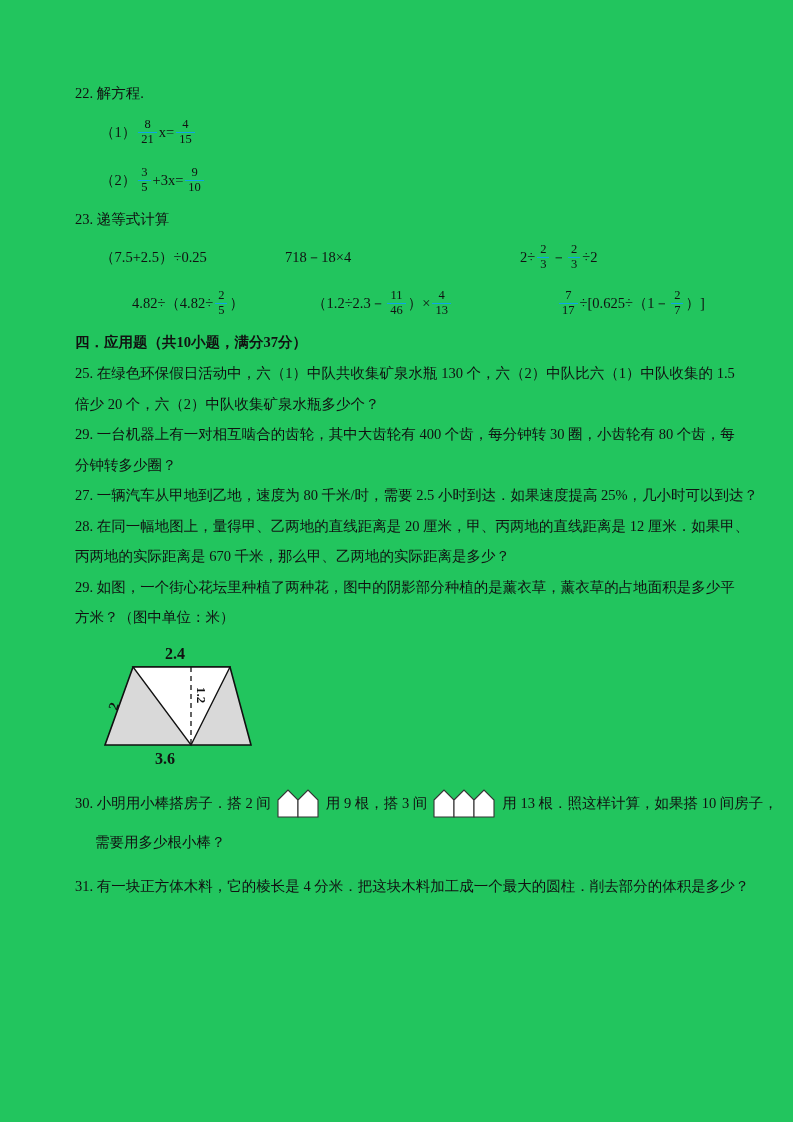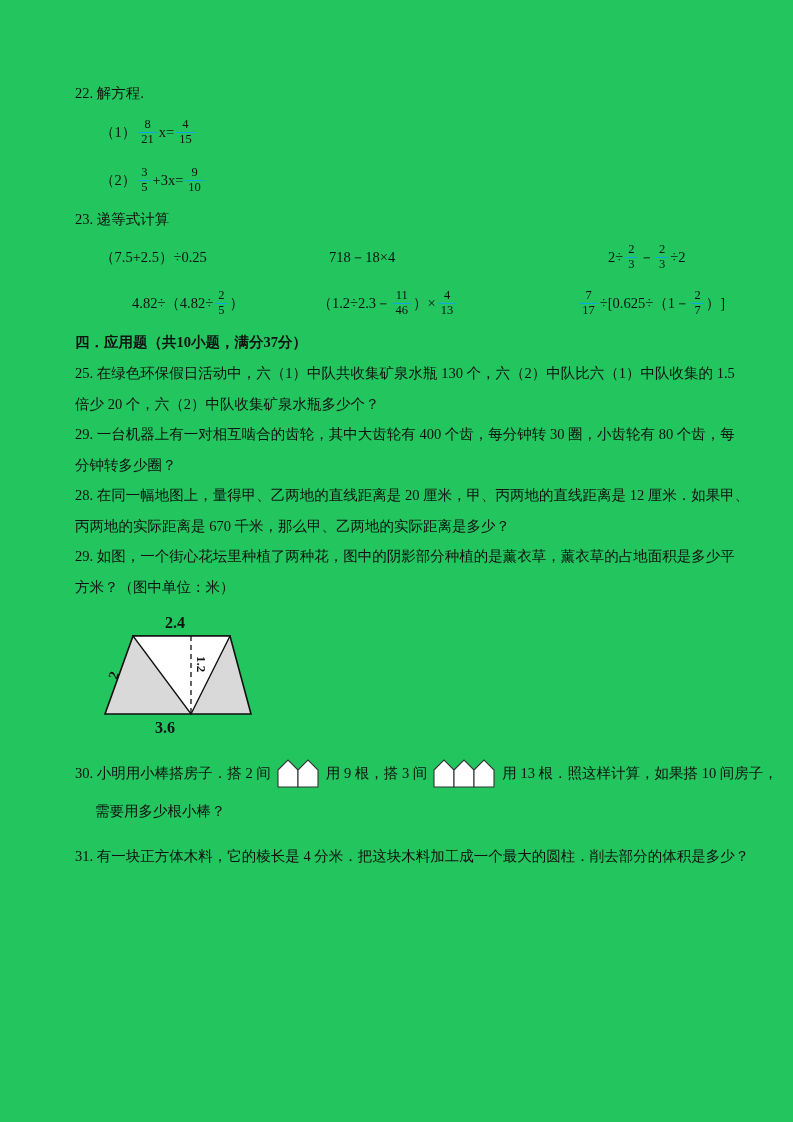--- a/index.html
+++ b/index.html
@@ -6,21 +6,21 @@
   .page {
     width:793px; min-height:1122px; margin:0 auto; background:#22c55e;
     box-sizing:border-box; padding:78px 68px 40px 75px;
     font-family:"Liberation Serif","DejaVu Serif",serif;
     font-size:14.5px; color:#111; overflow:hidden;
   }
   .line { line-height:30px; white-space:nowrap; }
   .para-line { line-height:30.5px; white-space:nowrap; }
   .qtitle { line-height:30px; white-space:nowrap; }
   .mathline { display:flex; align-items:center; height:48px; white-space:nowrap; padding-left:25px; }
-  .exprrow { display:flex; align-items:center; height:46px; white-space:nowrap;gap:44px; }
+  .exprrow { display:flex; align-items:center; height:46px; white-space:nowrap; }
   .row1 { padding-left:25px; }
   .row2 { padding-left:20px; }
   .expr { display:inline-flex; align-items:center; white-space:nowrap; }
   .wA { width:185px; }
   .wB { width:160px; }
   .wD { width:180px;margin-left:37px; }
   .wE { width:170px; }
   .frac { display:inline-block; text-align:center; vertical-align:middle; line-height:1.1; font-size:12.5px; margin:0 2px; }
   .frac .num, .frac .den { display:block; padding:0 3px; }
   .frac .den { border-top:1px solid #0ea5e9; }
@@ -126,20 +126,23 @@
   <div>
     <div class="para-line">25. 在绿色环保假日活动中，六（1）中队共收集矿泉水瓶 130 个，六（2）中队比六（1）中队收集的 1.5</div>
     <div class="para-line">倍少 20 个，六（2）中队收集矿泉水瓶多少个？</div>
   </div>
 
   <div>
     <div class="para-line">29. 一台机器上有一对相互啮合的齿轮，其中大齿轮有 400 个齿，每分钟转 30 圈，小齿轮有 80 个齿，每</div>
     <div class="para-line">分钟转多少圈？</div>
   </div>
 
+  <div>
+    <div class="para-line">27. 一辆汽车从甲地到乙地，速度为 80 千米/时，需要 2.5 小时到达．如果速度提高 25%，几小时可以到达？</div>
+  </div>
 
   <div>
     <div class="para-line">28. 在同一幅地图上，量得甲、乙两地的直线距离是 20 厘米，甲、丙两地的直线距离是 12 厘米．如果甲、</div>
     <div class="para-line">丙两地的实际距离是 670 千米，那么甲、乙两地的实际距离是多少？</div>
   </div>
 
   <div>
     <div class="para-line">29. 如图，一个街心花坛里种植了两种花，图中的阴影部分种植的是薰衣草，薰衣草的占地面积是多少平</div>
     <div class="para-line">方米？（图中单位：米）</div>
   </div>

